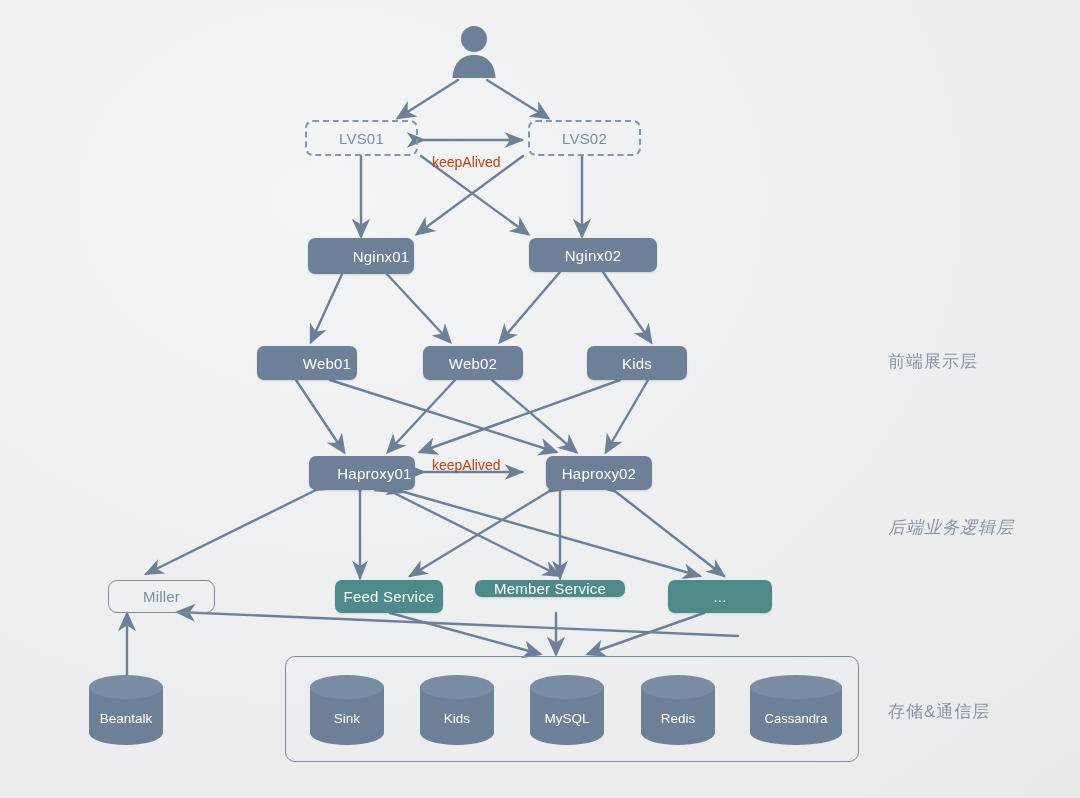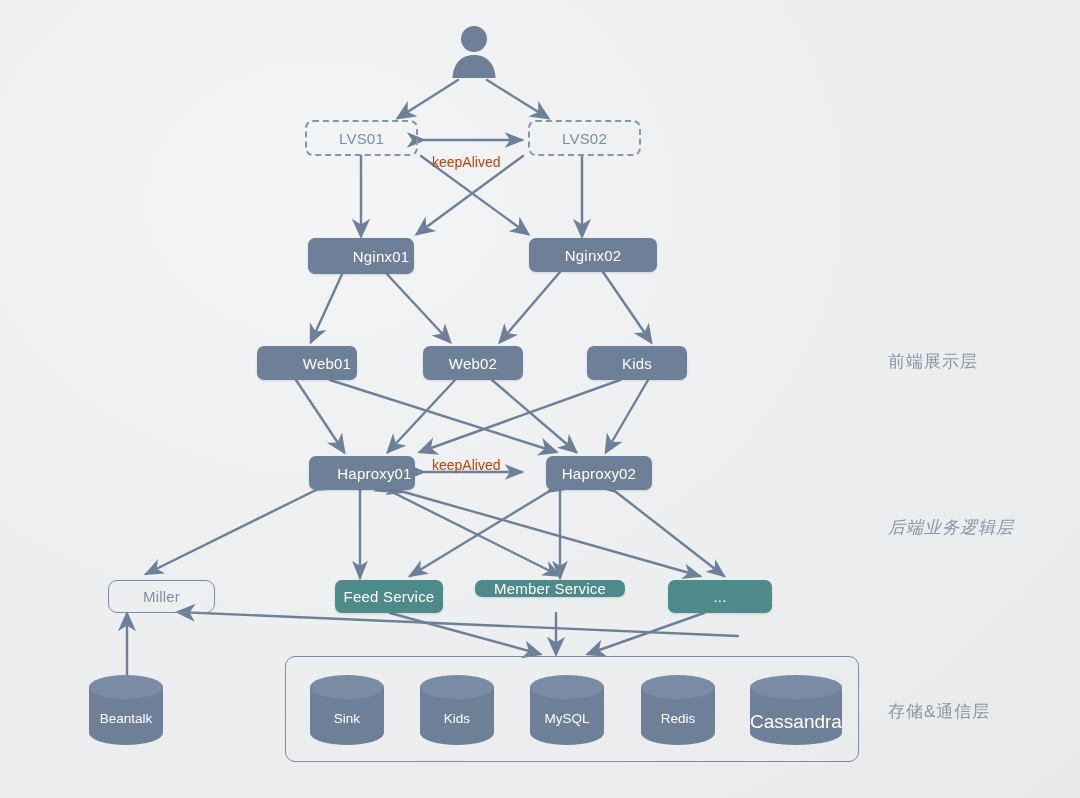--- a/index.html
+++ b/index.html
@@ -61,21 +61,21 @@
   .db{
     position:absolute;
     width:78px;height:74px;
   }
   .db .lbl{
     position:absolute;left:0;right:0;top:38px;
     text-align:center;color:#fff;font-size:13.5px;
     white-space:nowrap;
   }
   .db.wide{width:96px;}
-  .db.wide .lbl{font-size:19px;}
+  .db.wide .lbl{font-size:13px;}
   .store-box{
     position:absolute;
     border:1.6px solid #7b8da3;
     border-radius:10px;
     background:transparent;
   }
 </style>
 </head>
 <body>
 

